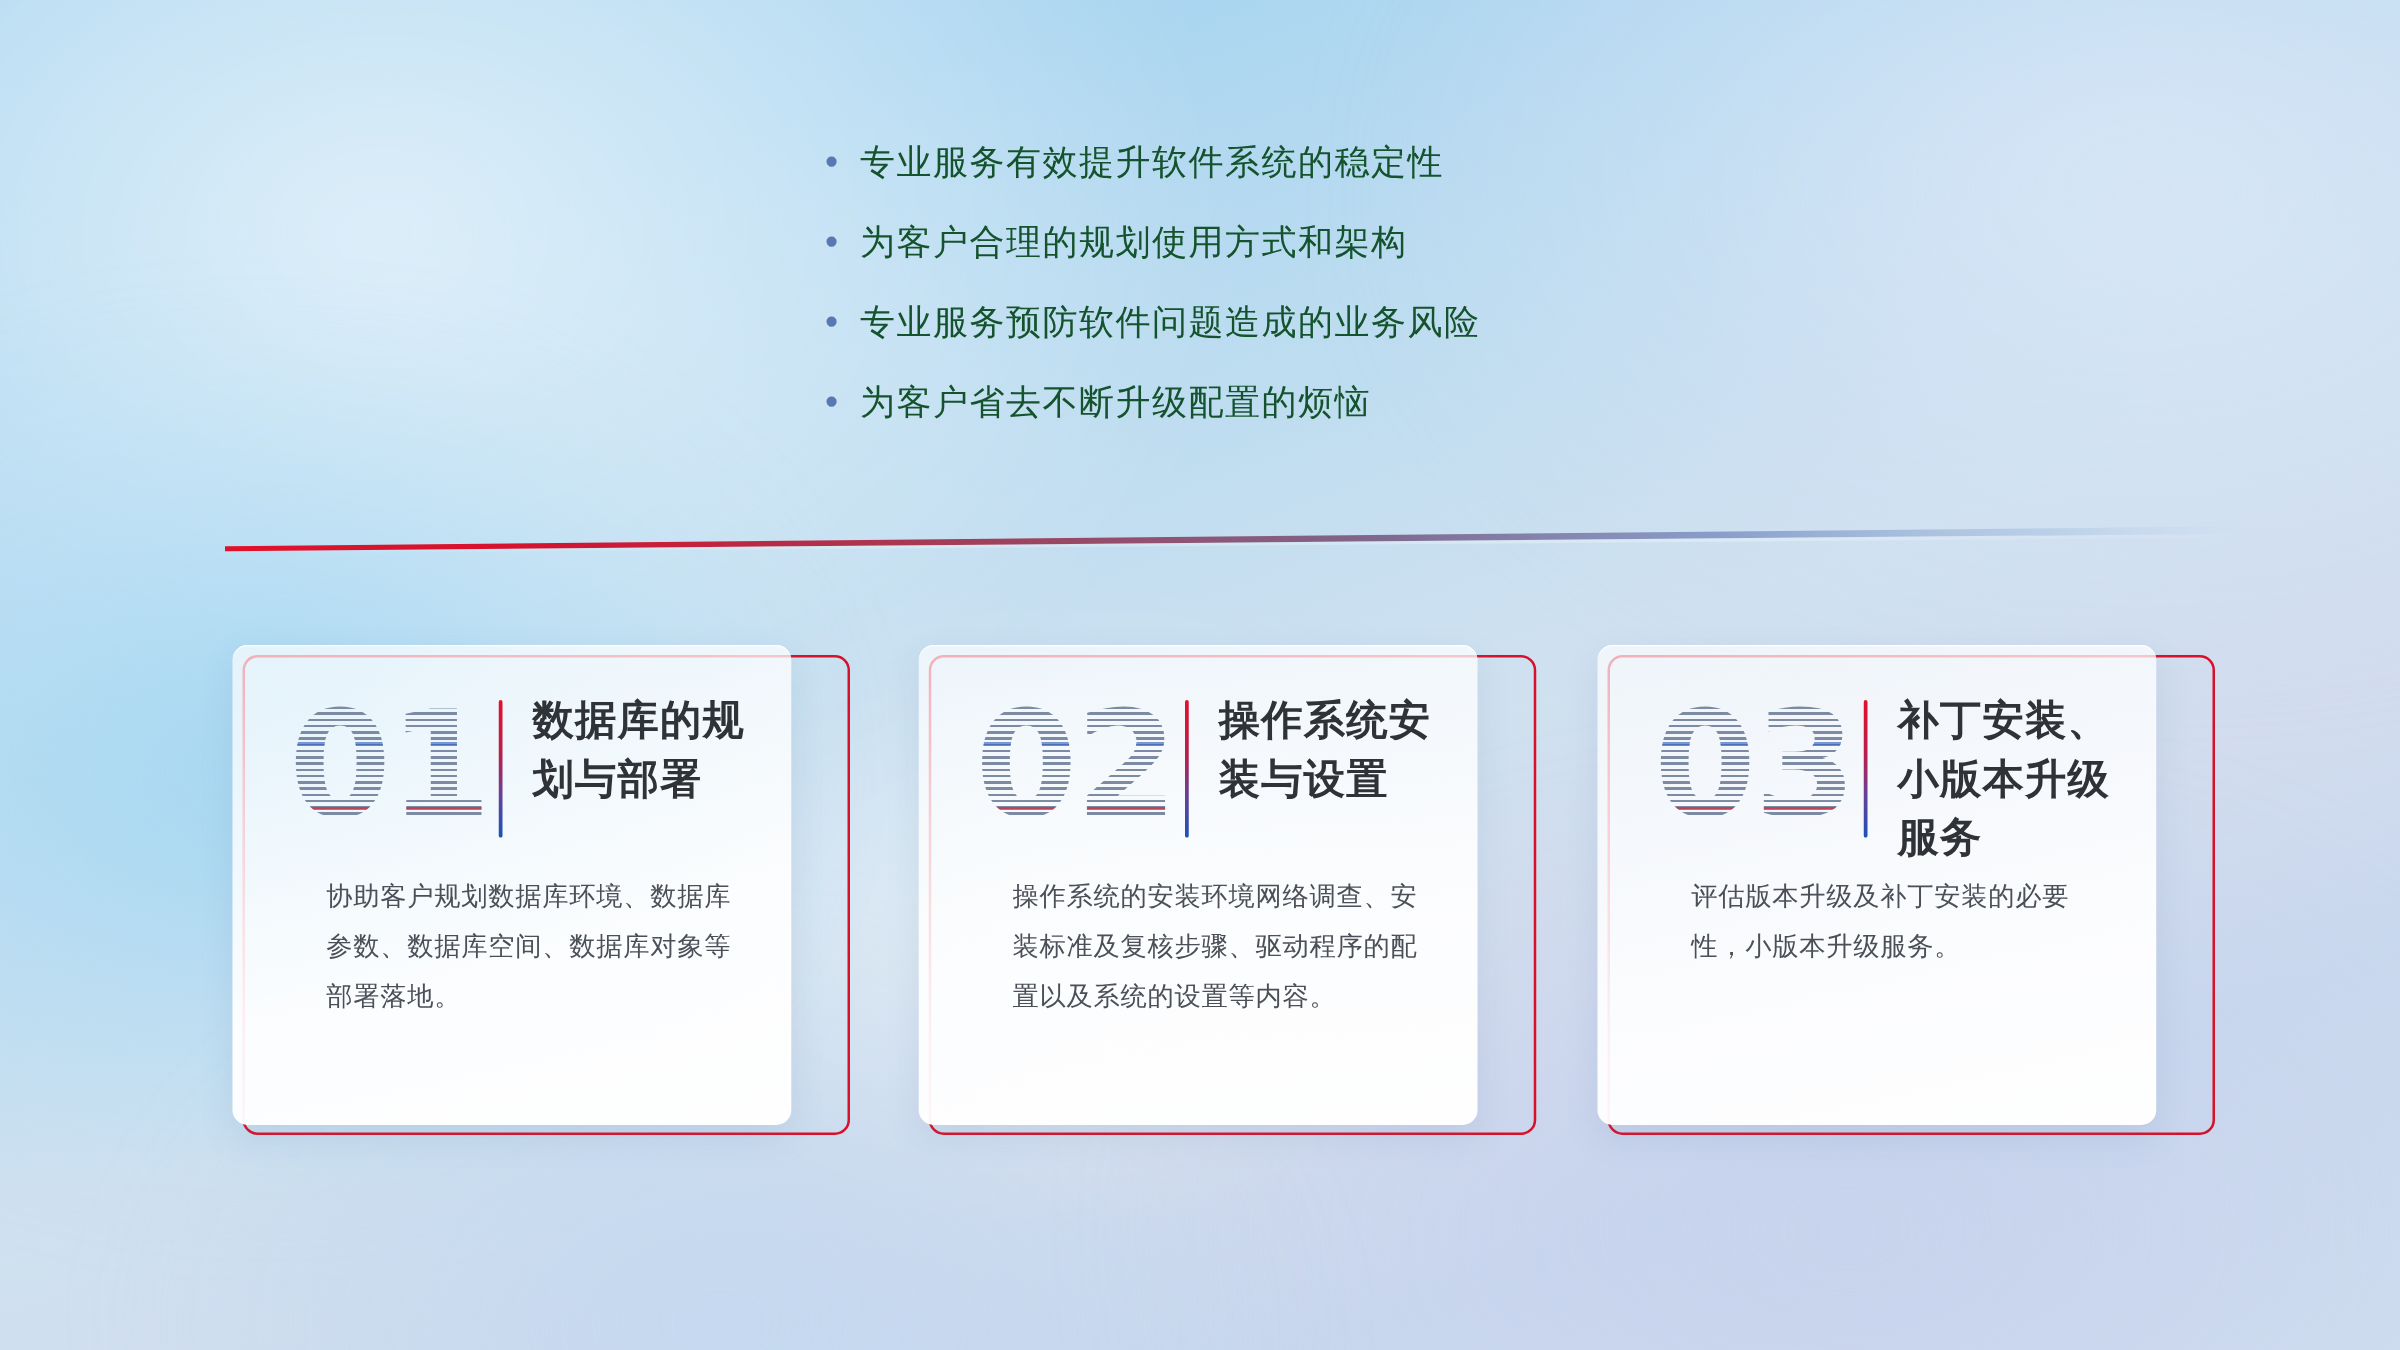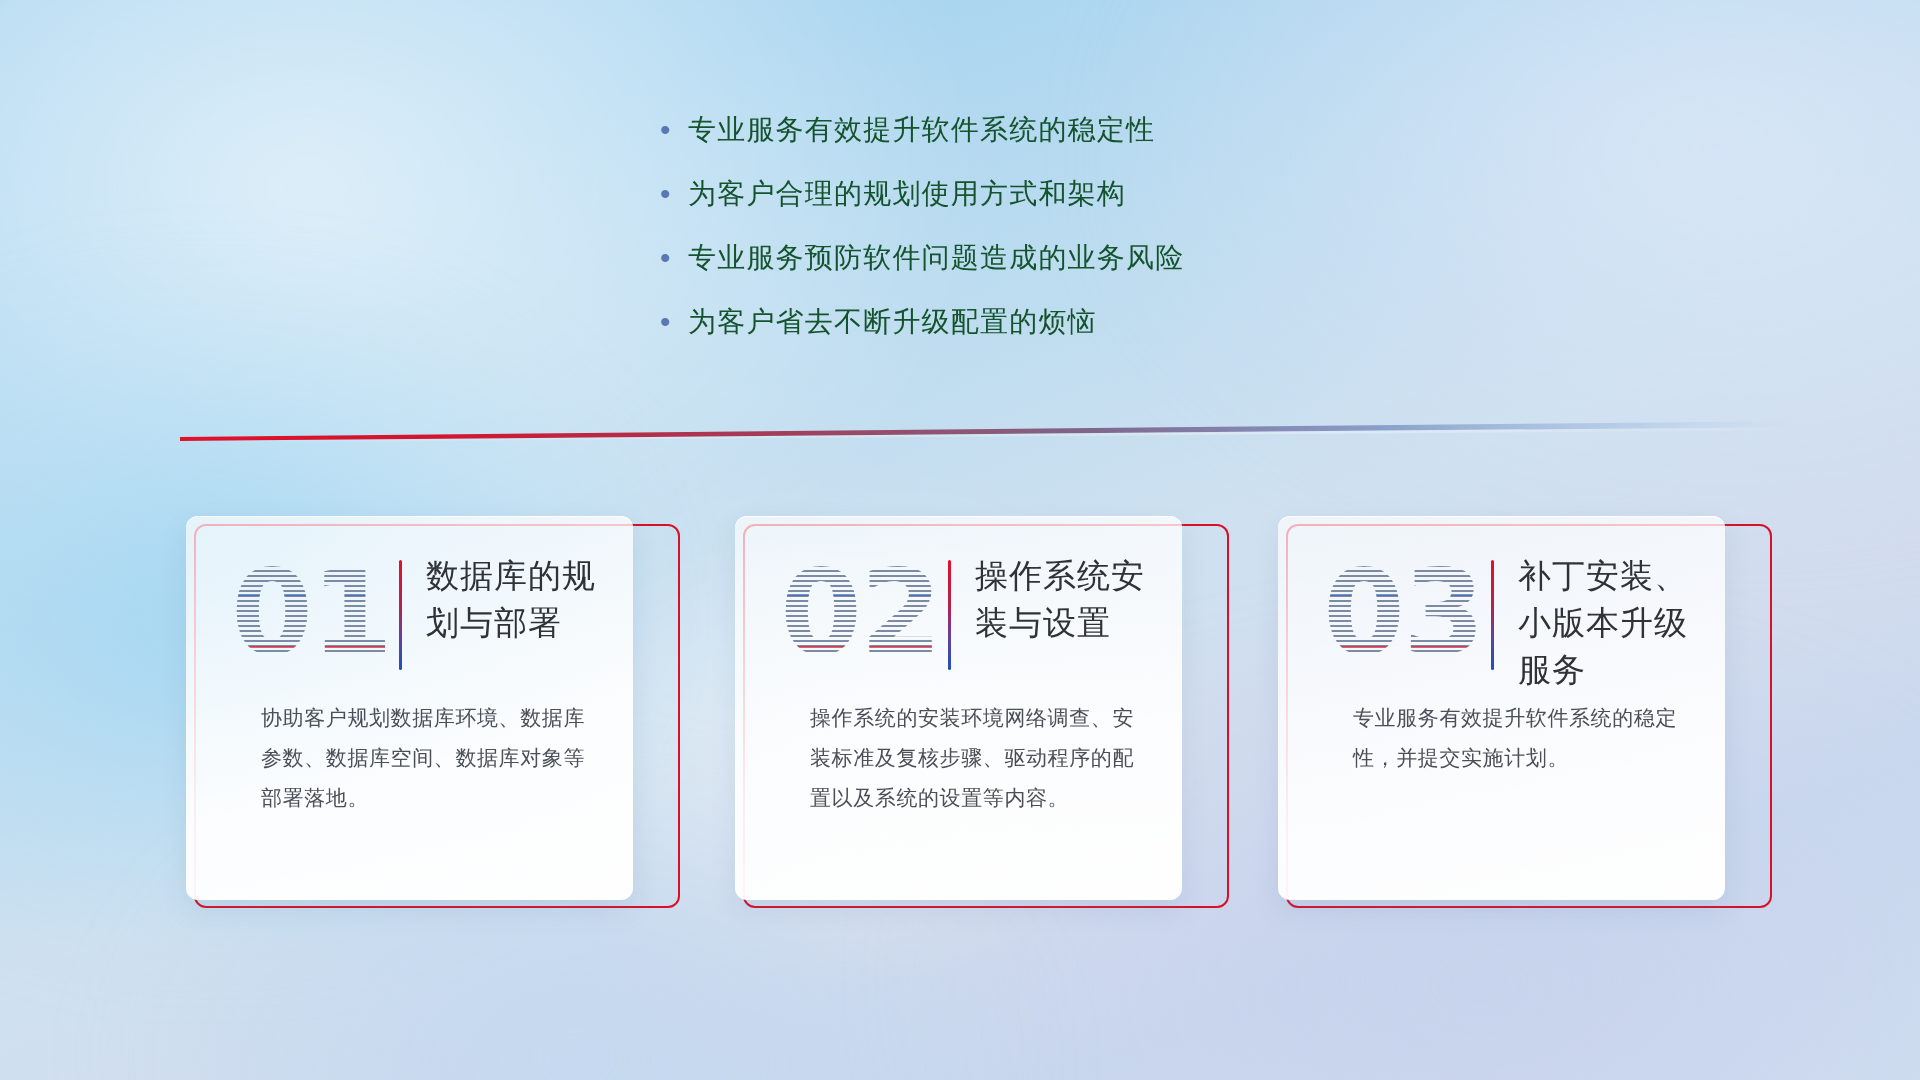--- a/index.html
+++ b/index.html
@@ -182,21 +182,21 @@
     border-radius:2px;
   }
 
   .card-title {
     flex:1 1 auto;
     font-size:33px;
     line-height:47px;
     color:#2f3237;
     letter-spacing:1px;
     padding-top:12px;
-    font-weight:400;
+    font-weight:700;
   }
 
   .card-body {
     padding:4px 30px 0 34px;
     font-size:21px;
     line-height:40px;
     color:#4b4f57;
     letter-spacing:.6px;
     margin-left:24px;
   }
@@ -299,18 +299,18 @@
       <div class="card-accent"></div>
       <div class="card">
         <div class="card-head">
           <div class="card-num">
             <div class="num-glyph">03</div>
             <div class="num-tint">03</div>
           </div>
           <div class="card-bar"></div>
           <div class="card-title">补丁安装、小版本升级服务</div>
         </div>
-        <div class="card-body">专业服务有效提升软件系统的稳定性，并提交实施计划。</div>
+        <div class="card-body">评估版本升级及补丁安装的必要性，小版本升级服务。</div>
       </div>
     </div>
 
   </div>
 </div>
 
 </body></html>

